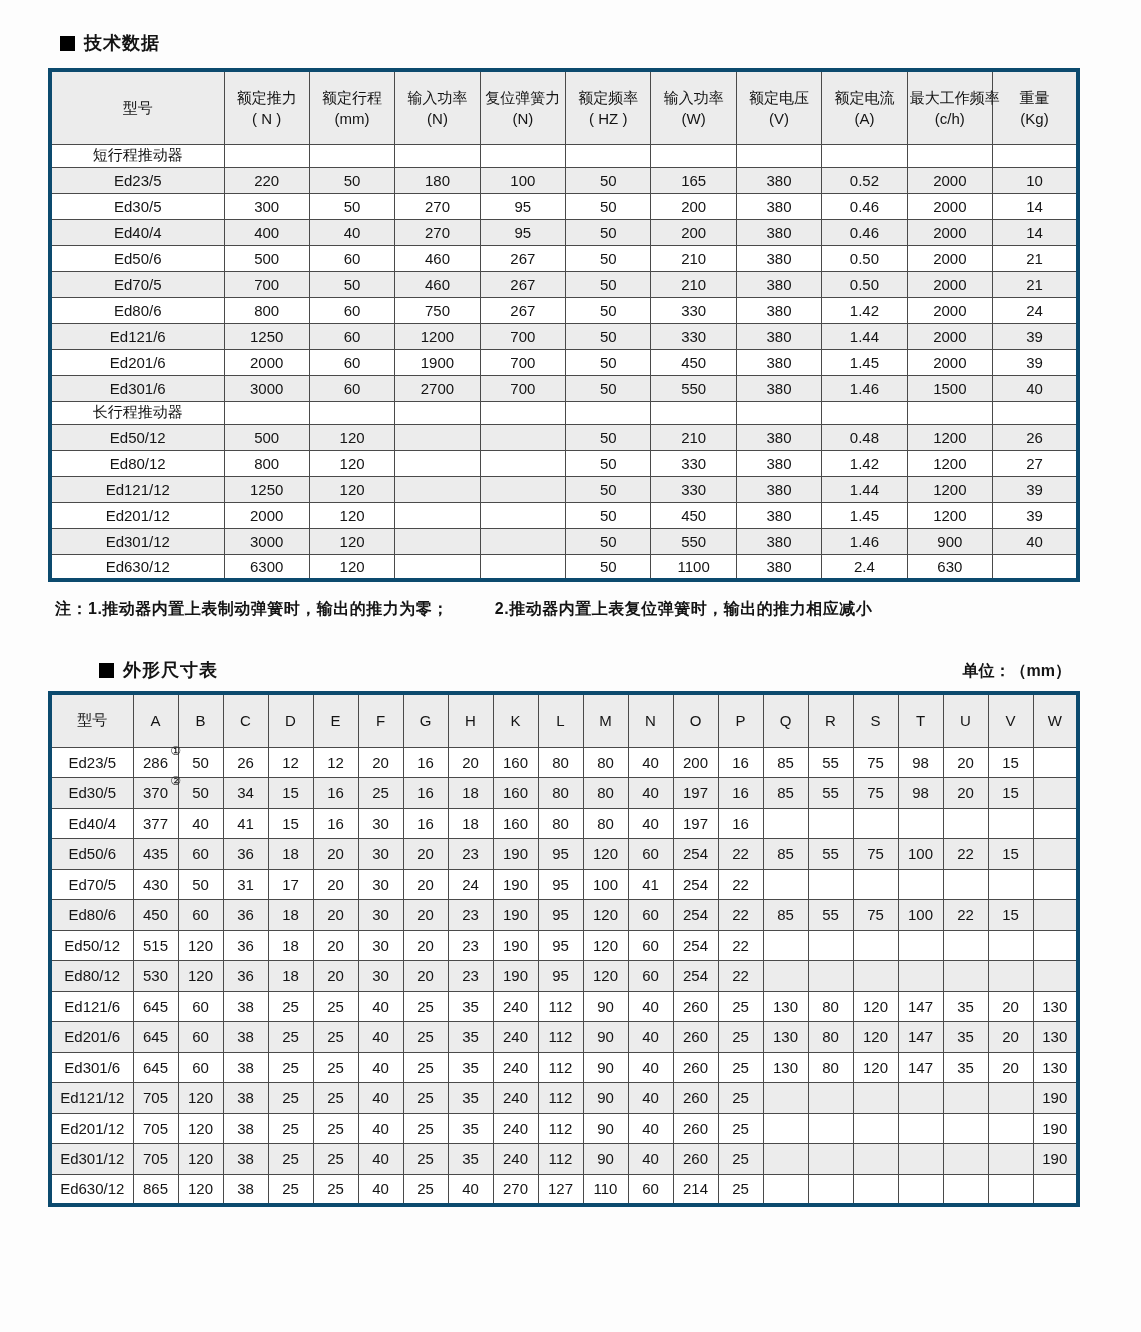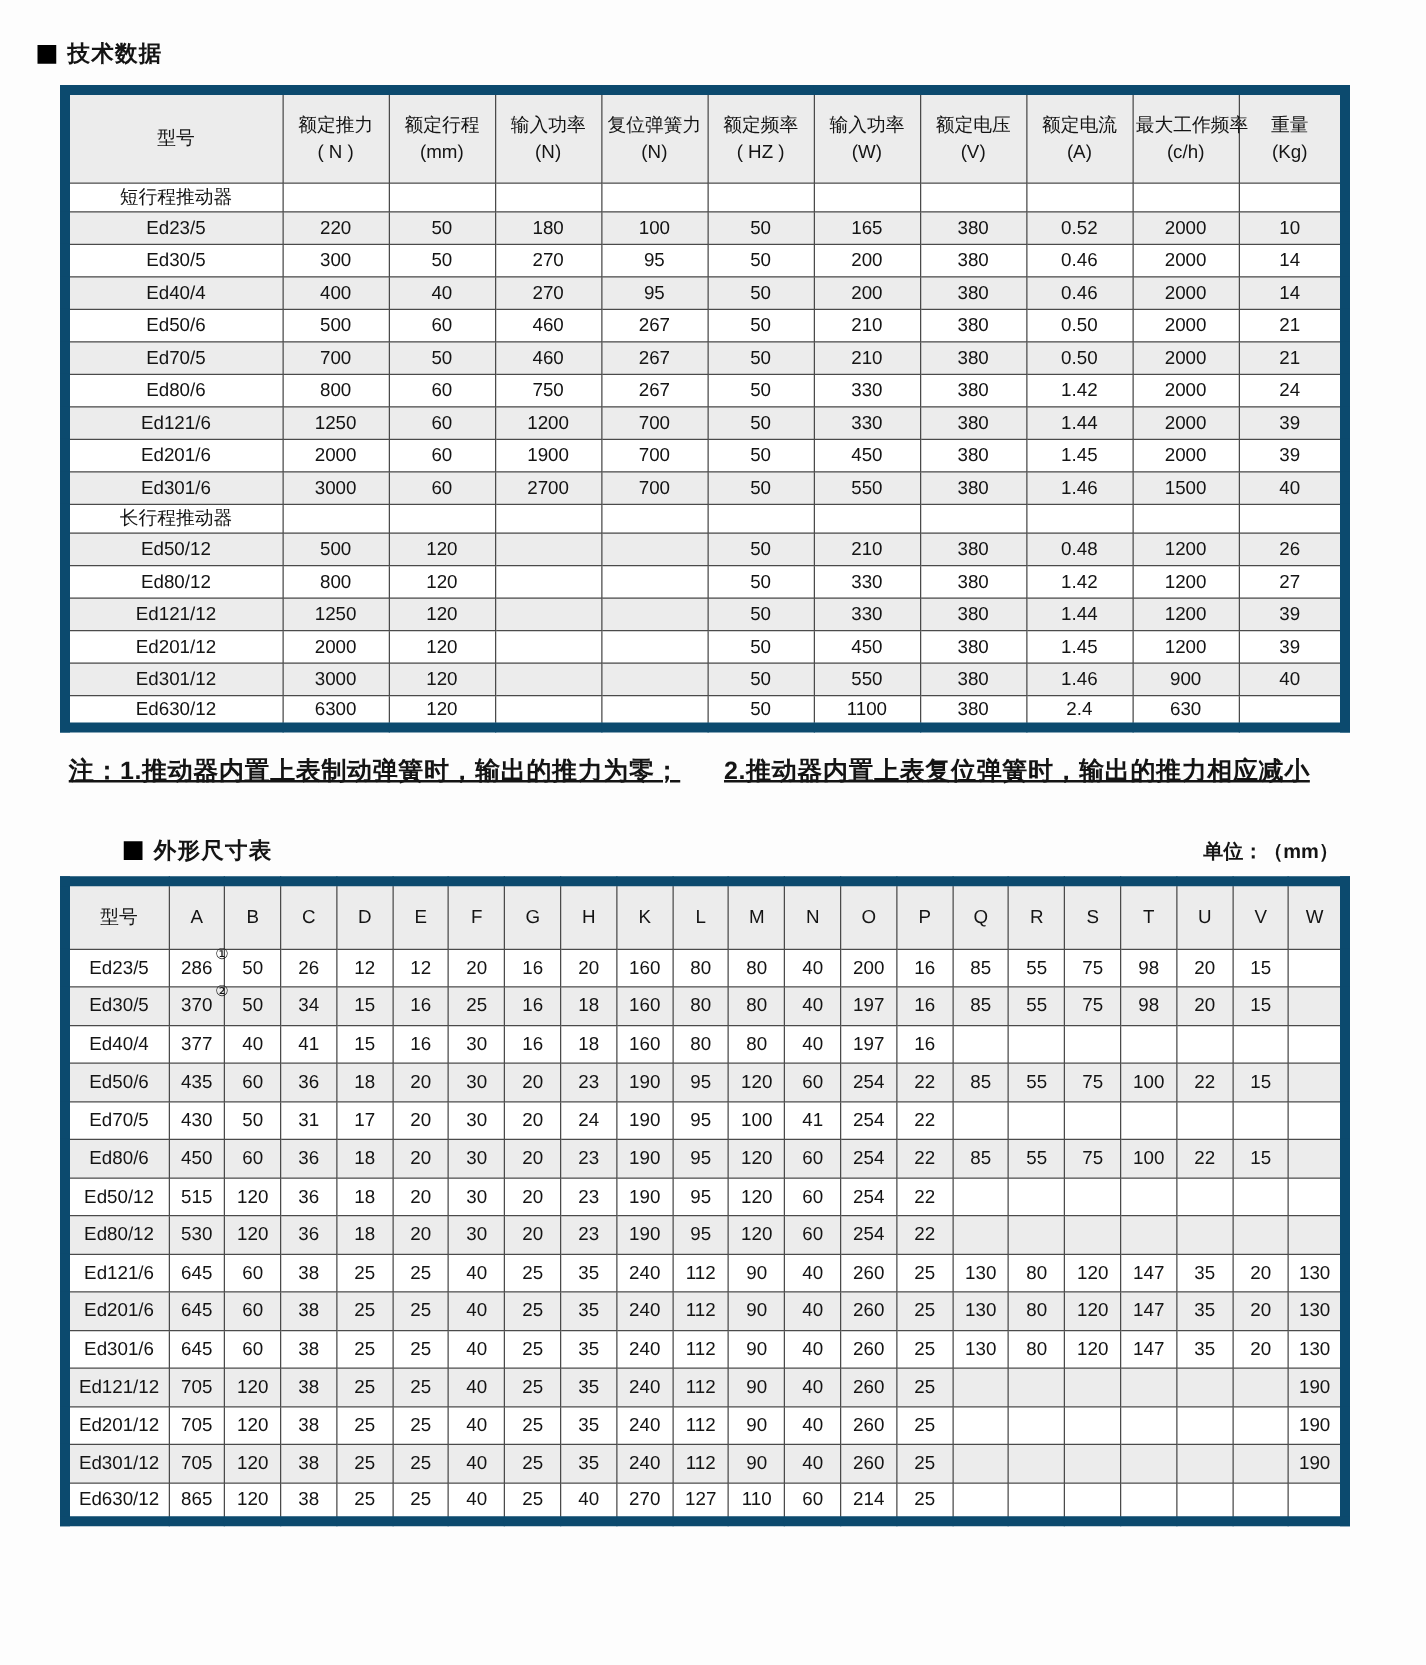--- a/index.html
+++ b/index.html
@@ -4,45 +4,45 @@
 <style>
   * { box-sizing: border-box; margin: 0; padding: 0; }
   html, body { background: #ffffff; }
   body {
     width: 1141px; height: 1332px;
     font-family: "Liberation Sans", "DejaVu Sans", sans-serif;
     color: #141414;
   }
   .page { position: relative; width: 1141px; height: 1332px; background: #fdfdfd; overflow: hidden; }
 
-  .title-row { display: flex; align-items: center; margin-left: 30px; }
+  .title-row { display: flex; align-items: center; margin-left: 60px; }
   .title-row .sq {
     width: 15px; height: 15px; background: #000; display: inline-block; margin-right: 9px; flex: 0 0 auto;
   }
   .title-text { font-size: 18px; font-weight: bold; letter-spacing: 1px; }
 
   .t1-title { margin-top: 31px; }
 
   table { border-collapse: collapse; table-layout: fixed; width: 1032px; margin-left: 48px; background: #fff; }
-  table { border: 8px solid #0c4a6e; }
+  table { border: 4px solid #0c4a6e; }
   th, td { border: 1px solid #4a4a4a; text-align: center; vertical-align: middle; font-size: 15px; padding: 0 2px; overflow: visible; }
   thead th { background: #ececec; font-weight: normal; }
   tr.shaded td { background: #ececec; }
 
   #table1 { margin-top: 13px; }
   #table1 thead th { height: 74px; }
   #table1 th:first-child, #table1 td:first-child { width: 174px; }
   #table1 tbody tr { height: 26px; }
   #table1 tbody tr.section { height: 23px; }
   #table1 .hl { line-height: 22px; white-space: nowrap; }
   #table1 .hu { line-height: 20px; white-space: nowrap; }
 
   .notes {
-    margin: 17px 0 0 55px; font-size: 20px; font-weight: 600;
-    display: flex; gap: 35px; letter-spacing: 0.5px; text-decoration: underline;
+    margin: 17px 0 0 55px; font-size: 16px; font-weight: 600;
+    display: flex; gap: 46px; letter-spacing: 0.5px;
   }
 
   .dim-title-row { display: flex; justify-content: space-between; align-items: flex-end; margin: 38px 55px 0 55px; width: 1000px; padding-left: 44px; }
   .unit-label { font-size: 16px; font-weight: 600; margin-right: -16px; }
 
   #table2 { margin-top: 9px; }
   #table2 thead th { height: 54px; }
   #table2 th:first-child, #table2 td:first-child { width: 83px; }
   #table2 tbody tr { height: 30.5px; }
 

